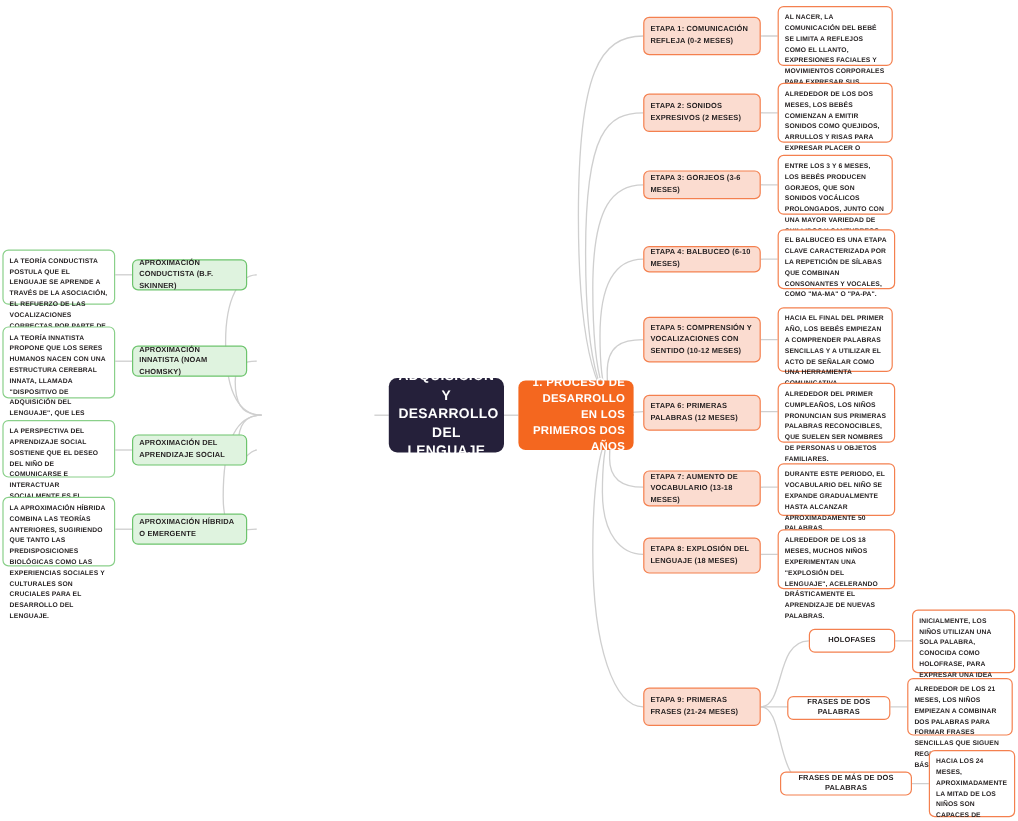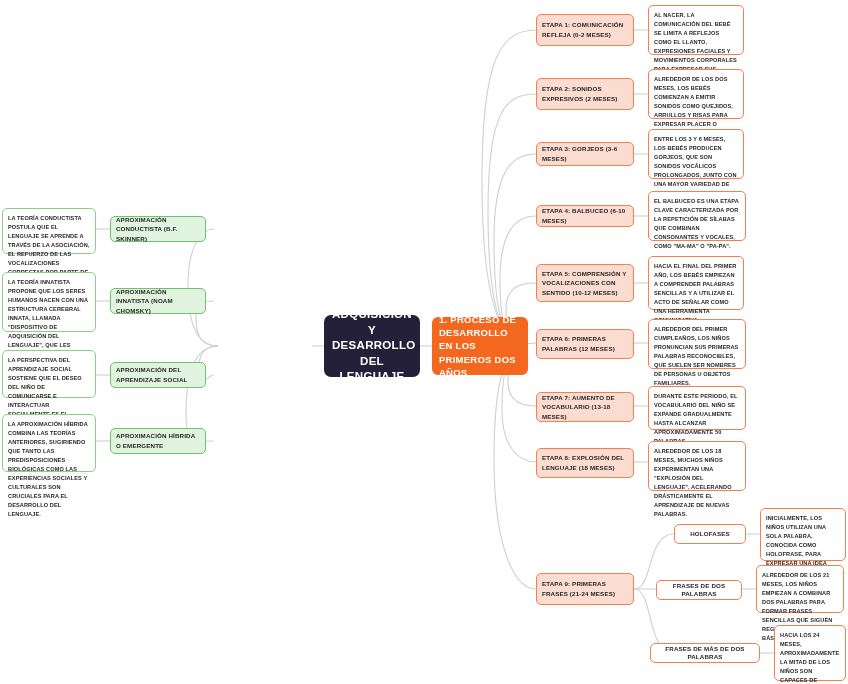--- a/index.html
+++ b/index.html
@@ -51,20 +51,21 @@
   
   .trunk-orange {
     background: #f4671f;
     color: #ffffff;
     font-weight: bold;
     font-size: 9.5px;
     letter-spacing: 0.25px;
     line-height: 1.4;
     border-radius: 6px;
     padding: 6px 7px;
+    text-align: right;
   }
   
   .trunk-green {
     background: #46b64c;
     color: #ffffff;
     font-weight: bold;
     font-size: 9.5px;
     letter-spacing: 0.25px;
     line-height: 1.45;
     border-radius: 6px;

